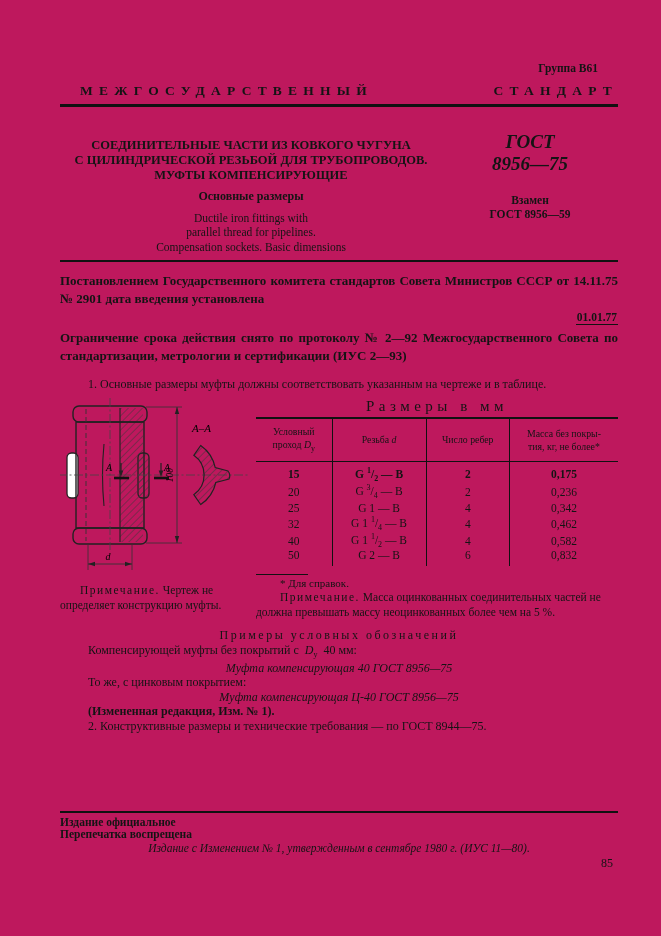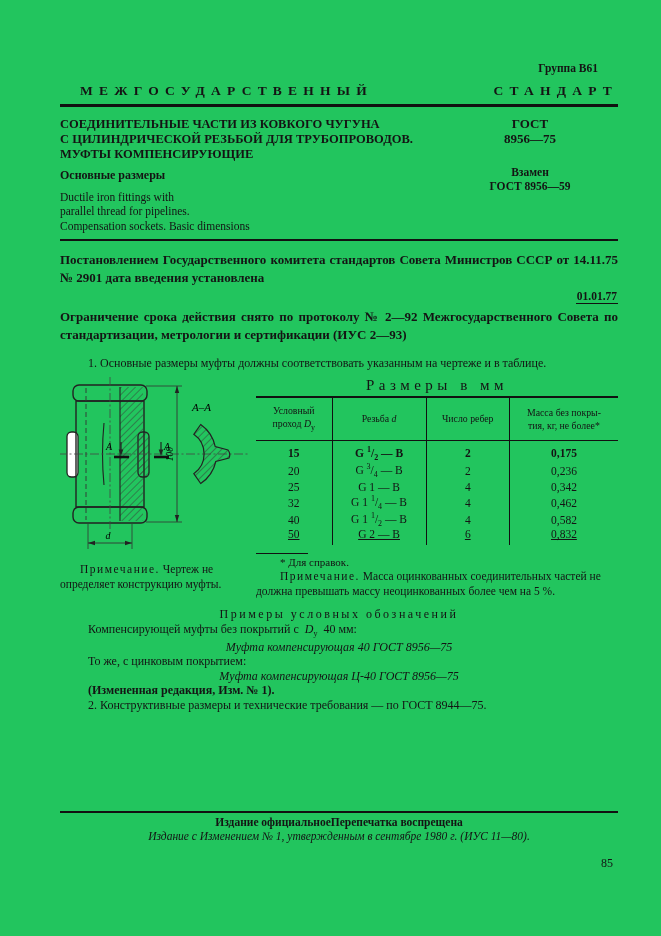--- a/index.html
+++ b/index.html
@@ -1,32 +1,32 @@
 <!DOCTYPE html>
 <html><head>
 <meta charset="utf-8">
 <style>
   * { margin:0; padding:0; box-sizing:border-box; }
   body { background:#e8e8e8; font-family:"Liberation Serif","DejaVu Serif",serif; }
-  .page { position:relative; width:661px; height:936px; background:#22c55e; color:#141414; margin:0 auto; overflow:hidden; }
+  .page { position:relative; width:661px; height:936px; background:#be185d; color:#141414; margin:0 auto; overflow:hidden; }
   .content { position:absolute; left:60px; top:62px; width:558px; }
 
   .group-label { text-align:right; font-weight:bold; font-size:11.5px; padding-right:20px; }
   .masthead { display:flex; justify-content:space-between; font-weight:bold; font-size:13.5px;
               letter-spacing:0.46em; margin-top:9px; white-space:nowrap;margin-left:20px; }
   .rule-thick { border-top:3px solid #111; margin-top:5px; }
   .rule-thin  { border-top:2px solid #111; margin-top:6px; }
 
   .title-row { display:flex; margin-top:10px; }
-  .title-left { width:382px; text-align:left; }
+  .title-left { width:382px; text-align:center;margin-top:21px; }
   .title-ru div { font-weight:bold; font-size:12.5px; line-height:1.2; }
   .subtitle { font-weight:bold; font-size:12px; margin-top:6px; }
   .title-en { font-size:11.5px; line-height:1.25; margin-top:7px; }
   .title-right { flex:1; text-align:center; }
-  .gost-num { font-weight:bold; font-size:13px; line-height:1.15; margin-top:0; }
+  .gost-num { font-weight:bold; font-size:19px; line-height:1.15; margin-top:14px;font-style:italic; }
   .vzamen { font-weight:bold; font-size:11.5px; line-height:1.25; margin-top:18px; }
 
   .decree { margin-top:10px; }
   .decree p { font-weight:bold; font-size:13px; line-height:1.4; text-align:justify; }
   .date-line { text-align:right; font-weight:bold; font-size:11.5px; margin-top:2px; }
   .date-line span { display:inline-block; border-bottom:1.5px solid #111; padding:0 1px 1px; }
   .limitation { margin-top:4px; }
 
   .intro { font-size:12px; text-indent:28px; margin-top:12px; }
 
@@ -38,35 +38,35 @@
   .note-word { letter-spacing:0.13em; }
   .fig-col .note { margin-top:6px; }
 
   .tbl-caption { text-align:center; font-size:15px; letter-spacing:0.3em; margin-bottom:2px; }
   table { width:100%; border-collapse:collapse; border-top:2.5px solid #111; }
   th, td { border-right:1px solid #111; }
   th:last-child, td:last-child { border-right:none; }
   th { font-weight:normal; font-size:9.8px; line-height:1.35; padding:6px 3px; border-bottom:1.5px solid #111; vertical-align:middle; }
   td { text-align:center; font-size:11.5px; height:15px; padding:0 2px; }
   tbody tr:first-child td { padding-top:4px;font-weight:bold; }
-  tbody tr:last-child td { padding-bottom:5px;text-decoration:underline; }
+  tbody tr:last-child td { padding-bottom:5px; }
   td sup, td sub, .sym-sub { font-size:8px; }
   .sym { font-style:italic; }
   .fn-rule { width:52px; border-top:1.3px solid #111; margin-top:8px; }
   .footnote { font-size:11px; text-indent:24px; margin-top:2px; }
   .table-col .note { text-indent:24px; margin-top:1px; }
 
   .examples-heading { text-align:center; font-size:12px; letter-spacing:0.21em; margin-top:8px; }
   .ex-line { font-size:12px; line-height:1.25; text-indent:28px; }
   .designation { text-align:center; font-style:italic; font-size:12px; line-height:1.2; }
   .amended { font-weight:bold; font-size:12px; text-indent:28px; line-height:1.25; }
 
   .footer { position:absolute; left:60px; width:558px; top:811px; }
   .footer-rule { border-top:2px solid #111; }
-  .footer-row { display:flex; justify-content:center; font-weight:bold; font-size:11.5px; margin-top:3px; }
+  .footer-row { display:flex; justify-content:flex-end; font-weight:bold; font-size:11.5px; margin-top:3px;flex-direction:column; }
   .edition-note { text-align:center; font-style:italic; font-size:11.5px; margin-top:2px; }
   .page-num { position:absolute; top:856px; right:48px; font-size:12px; }
 
   svg text { font-family:"Liberation Serif","DejaVu Serif",serif; }
 </style>
 </head>
 <body>
 
 <div class="page">
   <div class="content">

